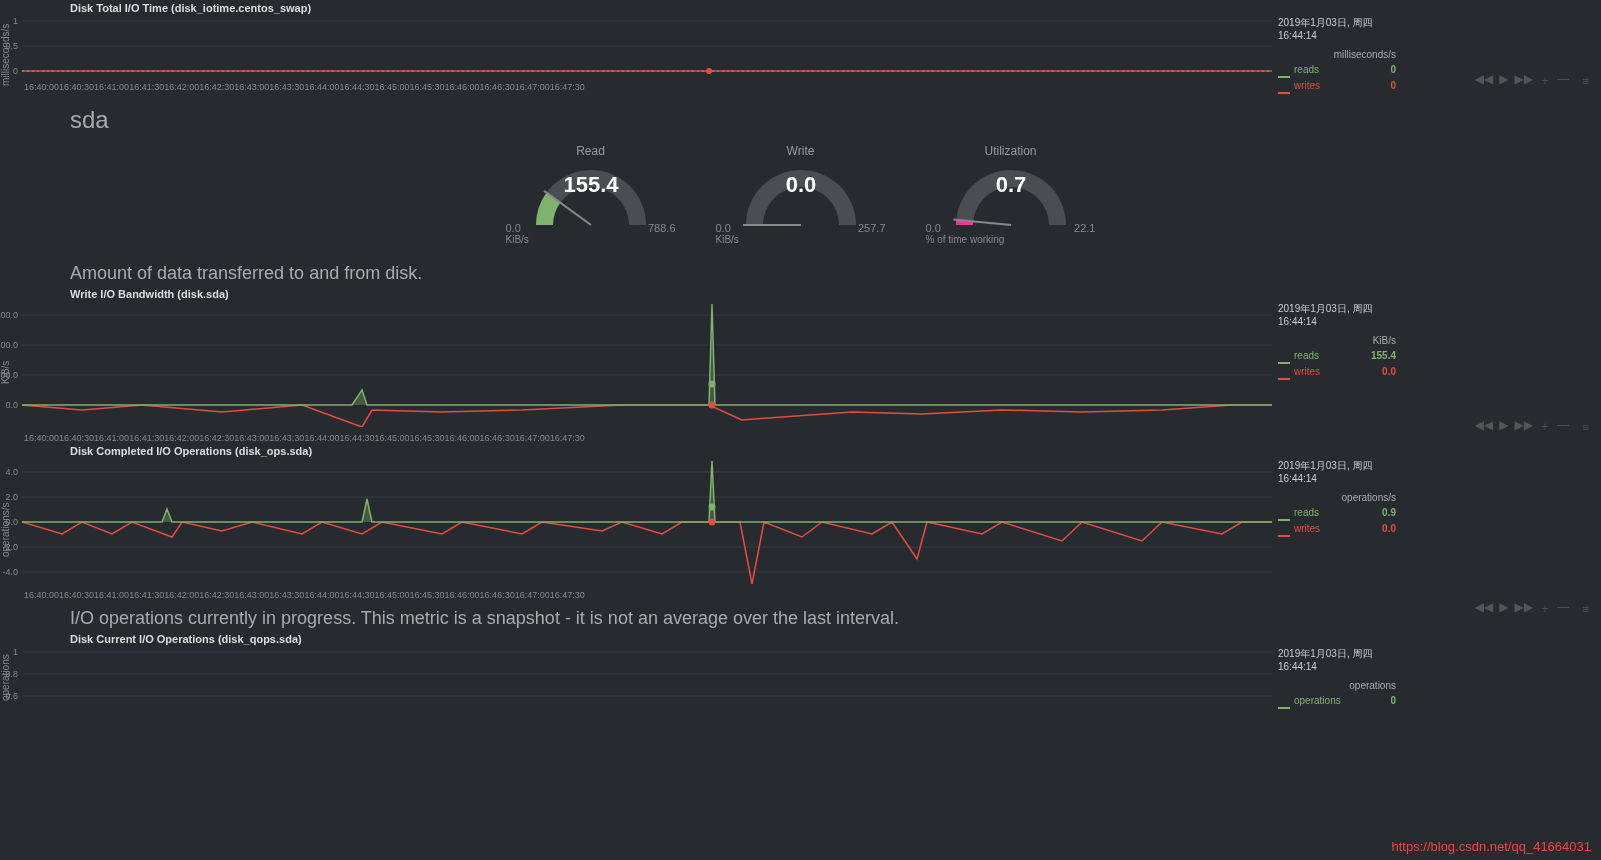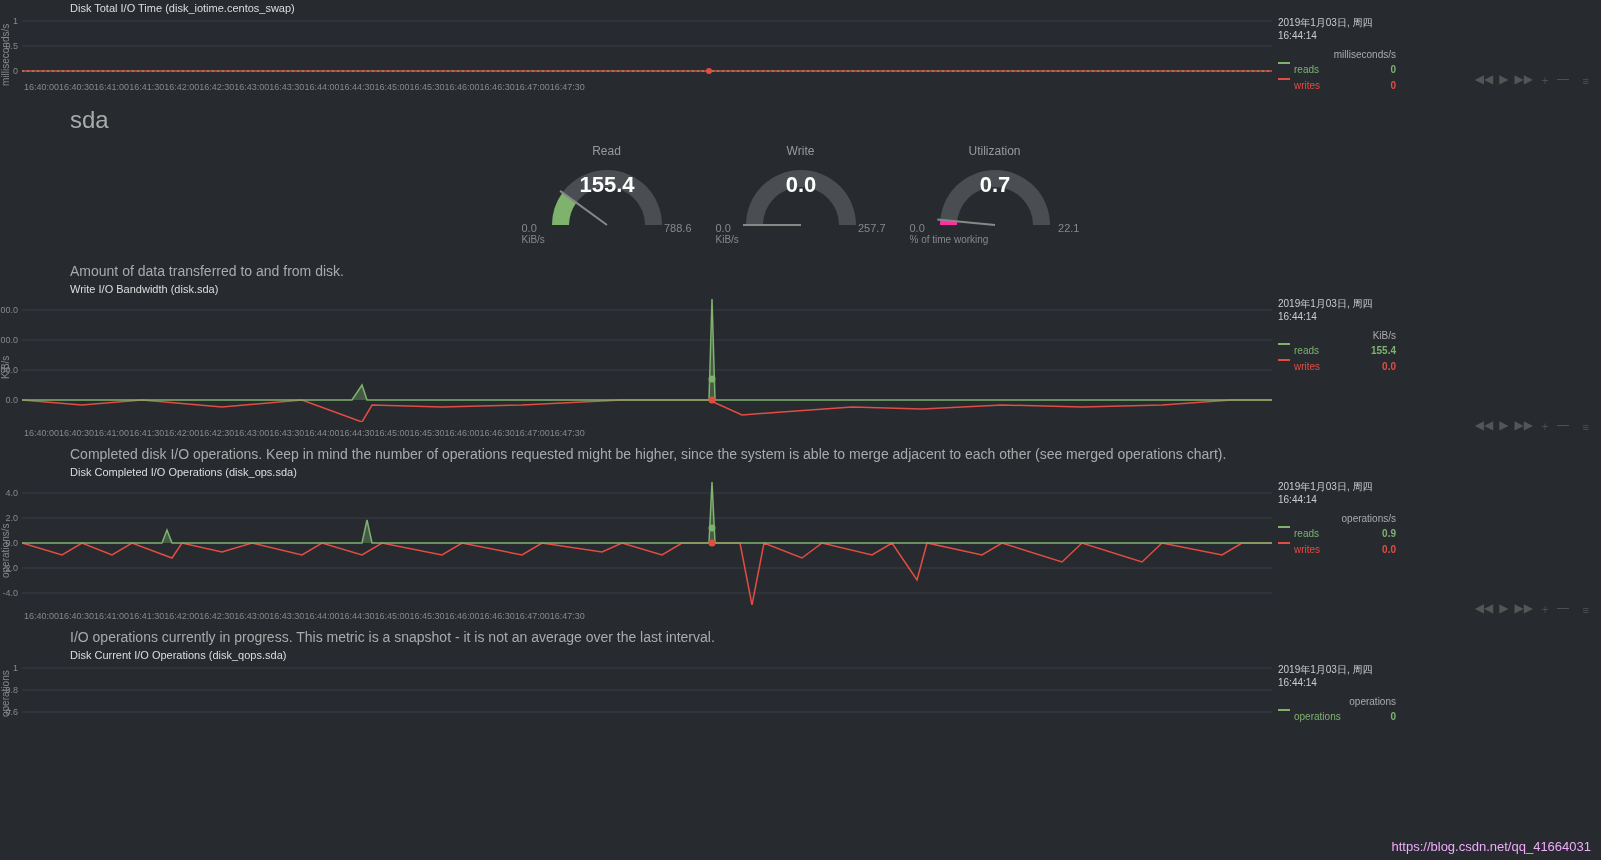--- a/index.html
+++ b/index.html
@@ -1,45 +1,45 @@
 <!DOCTYPE html>
 <html><head>
 <meta charset="utf-8">
 <style>
 *{box-sizing:border-box}
 body{margin:0;background:#272b30;color:#c8c8c8;font-family:Arial,sans-serif;font-size:11px;width:1601px}
 .panel-row{position:relative}
-.chart-title{color:#ddd;font-size:11px;font-weight:normal;margin:2px 0 2px 70px}
-.chart-desc{color:#aaa;font-size:14px;margin:8px 0 4px 70px}
+.chart-title{color:#ddd;font-size:11px;font-weight:bold;margin:2px 0 2px 70px}
+.chart-desc{color:#aaa;font-size:18px;margin:8px 0 4px 70px}
 .section-title{color:#aaa;font-size:24px;margin:12px 0 8px 70px}
 .chart-container{display:flex;align-items:stretch}
 .yaxis-label{writing-mode:vertical-rl;transform:rotate(180deg);width:22px;text-align:center;color:#888;font-size:10px}
 .chart-body{flex:0 0 1250px;position:relative}
 .legend{width:130px;padding:0 6px;font-size:10px;color:#ccc}
 .legend .ts1{color:#ccc}
 .legend .ts2{color:#ccc;margin-bottom:8px}
 .legend .unit{text-align:right;color:#aaa;margin-bottom:2px}
-.legend .row{display:flex;justify-content:space-between;align-items:flex-start;line-height:16px}
+.legend .row{display:flex;justify-content:space-between;align-items:flex-end;line-height:16px}
 .legend .dash{width:12px;height:2px;display:inline-block;margin-right:4px;vertical-align:middle}
 .legend .lbl{flex:1}
 .legend .val{font-weight:bold;width:40px;text-align:right}
 .green{background:#7eb26d;color:#7eb26d}
 .red{background:#e24d42;color:#e24d42}
 .ctrls{display:flex;gap:6px;color:#555;font-size:12px;position:absolute;right:32px;top:55px}
 .ctrls span{cursor:pointer}
 .ctrls2{position:absolute;right:12px;top:58px;color:#555}
 .xaxis{display:flex;justify-content:flex-start;font-size:9px;color:#888;margin-top:4px;padding:0 2px}
 .ytick{position:absolute;left:-38px;font-size:9px;color:#888;width:34px;text-align:right}
-.gauges{display:flex;justify-content:center;gap:24px;margin:10px 0 18px 0}
+.gauges{display:flex;justify-content:center;gap:40px;margin:10px 0 18px 0}
 .gauge{text-align:center;width:170px}
 .gauge-title{color:#999;font-size:12px;margin-bottom:2px}
 .gauge-svg{display:block;margin:0 auto}
 .gauge-lbls{display:flex;justify-content:space-between;color:#888;font-size:11px;margin-top:-8px}
 .gauge-unit{color:#888;font-size:10px;text-align:left}
-.watermark{position:fixed;right:10px;bottom:6px;color:#f0abfc;font-size:13px}
+.watermark{position:fixed;right:10px;bottom:6px;color:#ef4444;font-size:13px}
 svg line.grid{stroke:#3a3f44;stroke-width:1}
 </style>
 </head>
 <body>
 
 <div class="panel-row">
   <div class="chart-title">Disk Total I/O Time (disk_iotime.centos_swap)</div>
   <div class="chart-container">
     <div class="yaxis-label">milliseconds/s</div>
     <div class="chart-body">
@@ -206,21 +206,20 @@
     <span>◀◀</span>
     <span>▶</span>
     <span>▶▶</span>
     <span>＋</span>
     <span>—</span>
   </div>
   <div class="ctrls2" style="top:158px">≡</div>
 </div>
 
 <div class="panel-row">
-  <div class="chart-desc">Completed disk I/O operations. Keep in mind the number of operations requested might be higher, since the system is able to merge adjacent to each other (see merged operations chart).</div>
   <div class="chart-title">Disk Completed I/O Operations (disk_ops.sda)</div>
   <div class="chart-container">
     <div class="yaxis-label">operations/s</div>
     <div class="chart-body">
       <div class="ytick" style="top:8px">4.0</div>
       <div class="ytick" style="top:33px">2.0</div>
       <div class="ytick" style="top:58px">0.0</div>
       <div class="ytick" style="top:83px">-2.0</div>
       <div class="ytick" style="top:108px">-4.0</div>
       <svg width="1250" height="125">

